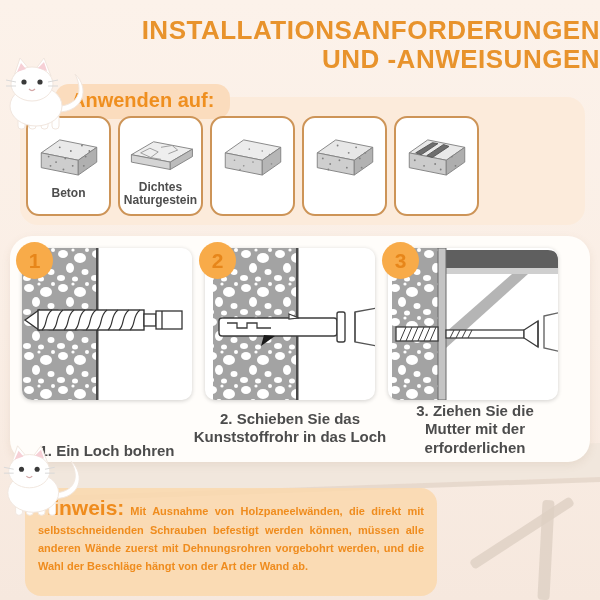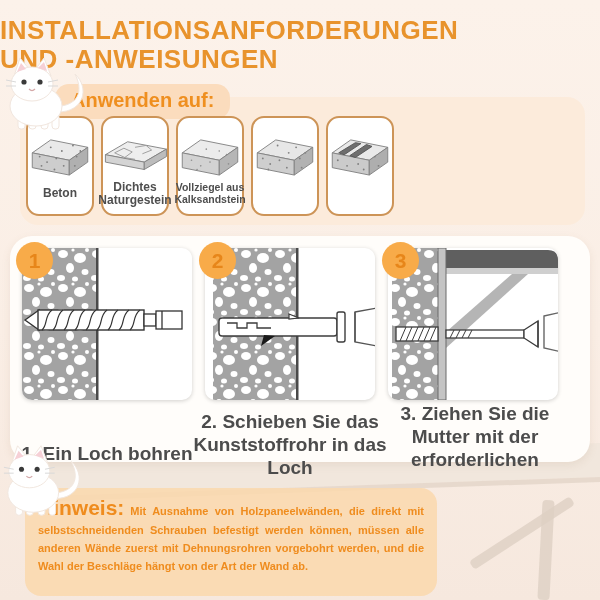--- a/index.html
+++ b/index.html
@@ -11,55 +11,55 @@
   .bg-photo{position:absolute;inset:0;z-index:0;}
   .bg-board{position:absolute;left:40px;top:452px;width:600px;height:34px;
             background:#efe5db;opacity:.75;transform:rotate(-2deg);}
   .bg-board-edge{position:absolute;left:40px;top:486px;width:600px;height:5px;
             background:#e2d5c8;opacity:.8;transform:rotate(-2deg);}
   .bg-bracket-v{position:absolute;left:540px;top:500px;width:12px;height:100px;
             background:#ddd0c3;opacity:.8;transform:rotate(3deg);border-radius:4px;}
   .bg-bracket-d{position:absolute;left:462px;top:528px;width:120px;height:10px;
             background:#ddd0c3;opacity:.8;transform:rotate(-33deg);border-radius:4px;}
 
-  .title{position:absolute;top:16px;left:0;width:600px;text-align:left;z-index:3;
+  .title{position:absolute;top:16px;left:0;width:600px;text-align:right;z-index:3;
          color:#e8932c;font-weight:bold;font-size:26px;line-height:1.12;letter-spacing:.5px;}
 
   
   .cat{position:absolute;z-index:4;}
   .cat-top{left:2px;top:56px;}
   .cat-bottom{left:0px;top:442px;}
 
   
   .apply{position:absolute;left:20px;top:97px;width:565px;height:128px;z-index:2;
          background:#fcebdb;border-radius:18px;}
   .apply-pill{position:absolute;left:55px;top:84px;z-index:3;background:#fbdcbd;
          border-radius:14px;padding:5px 16px 7px 16px;color:#ef8f1f;
          font-size:20px;font-weight:bold;}
   .cards{position:absolute;left:26px;top:116px;width:553px;display:flex;gap:7px;z-index:3;}
-  .card{width:68px;height:100px;background:#ffffff;border:2px solid #cd9457;
+  .card{width:85px;height:100px;background:#ffffff;border:2px solid #cd9457;
         border-radius:13px;box-sizing:border-box;display:flex;flex-direction:column;
         align-items:center;justify-content:flex-start;padding-top:7px;}
   .card svg{flex:0 0 auto;}
   .card-label{flex:1;display:flex;align-items:center;text-align:center;
         color:#4e4e4e;font-size:12px;font-weight:bold;line-height:1.08;padding:0 2px 4px 2px;}
   .card-label.small{font-size:10.5px;}
 
   
   .steps-wrap{position:absolute;left:10px;top:236px;width:580px;height:226px;z-index:2;
         background:#fffdfa;border-radius:22px;box-shadow:0 3px 8px rgba(160,120,90,.12);}
   .panel{position:absolute;width:170px;height:152px;top:248px;background:#fff;
         border-radius:10px;box-shadow:0 1px 4px rgba(0,0,0,.18);overflow:hidden;z-index:3;}
   .panel svg{display:block;}
   .p1{left:22px;} .p2{left:205px;} .p3{left:388px;}
   .badge{position:absolute;width:37px;height:37px;border-radius:50%;background:#f8ab49;
         color:#e7861a;font-size:21px;font-weight:bold;display:flex;align-items:center;
         justify-content:center;z-index:5;top:242px;}
   .b1{left:16px;} .b2{left:199px;} .b3{left:382px;}
-  .caption{position:absolute;z-index:4;color:#4c4c4c;font-size:19px;font-weight:bold;
+  .caption{position:absolute;z-index:4;color:#4c4c4c;font-size:15px;font-weight:bold;
         line-height:1.22;text-align:center;}
   .c1{left:17px;top:442px;width:180px;}
   .c2{left:188px;top:410px;width:204px;}
   .c3{left:396px;top:402px;width:158px;}
 
   
   .note{position:absolute;left:25px;top:488px;width:412px;height:108px;z-index:3;
         background:rgba(250,216,173,.85);border-radius:16px;box-sizing:border-box;
         padding:8px 13px;color:#ef8c1e;text-align:justify;}
   .note-label{font-size:21px;font-weight:bold;margin-right:6px;}
@@ -159,21 +159,20 @@
             <circle cx="20" cy="38" r=".9"></circle>
             <circle cx="30" cy="44" r=".9"></circle>
             <circle cx="40" cy="40" r=".9"></circle>
             <circle cx="26" cy="48" r=".9"></circle>
             <circle cx="36" cy="26" r=".9"></circle>
             <circle cx="50" cy="28" r=".9"></circle>
             <circle cx="58" cy="32" r=".9"></circle>
             <circle cx="60" cy="42" r=".9"></circle>
           </g>
       </svg>
-      <div class="card-label small">Vollziegel aus Kalksandstein</div>
     </div>
 
     <div class="card">
       <svg width="74" height="52" viewBox="0 0 80 56">
         <polygon points="10,30 30,16 70,24 50,38" fill="#e7e7e7" stroke="#818181"></polygon>
         <polygon points="10,30 50,38 50,54 10,46" fill="#cecece" stroke="#818181"></polygon>
         <polygon points="50,38 70,24 70,40 50,54" fill="#b2b2b2" stroke="#818181"></polygon>
         <g fill="#828282">
             <circle cx="16" cy="36" r="1"></circle>
             <circle cx="24" cy="42" r="1"></circle>

